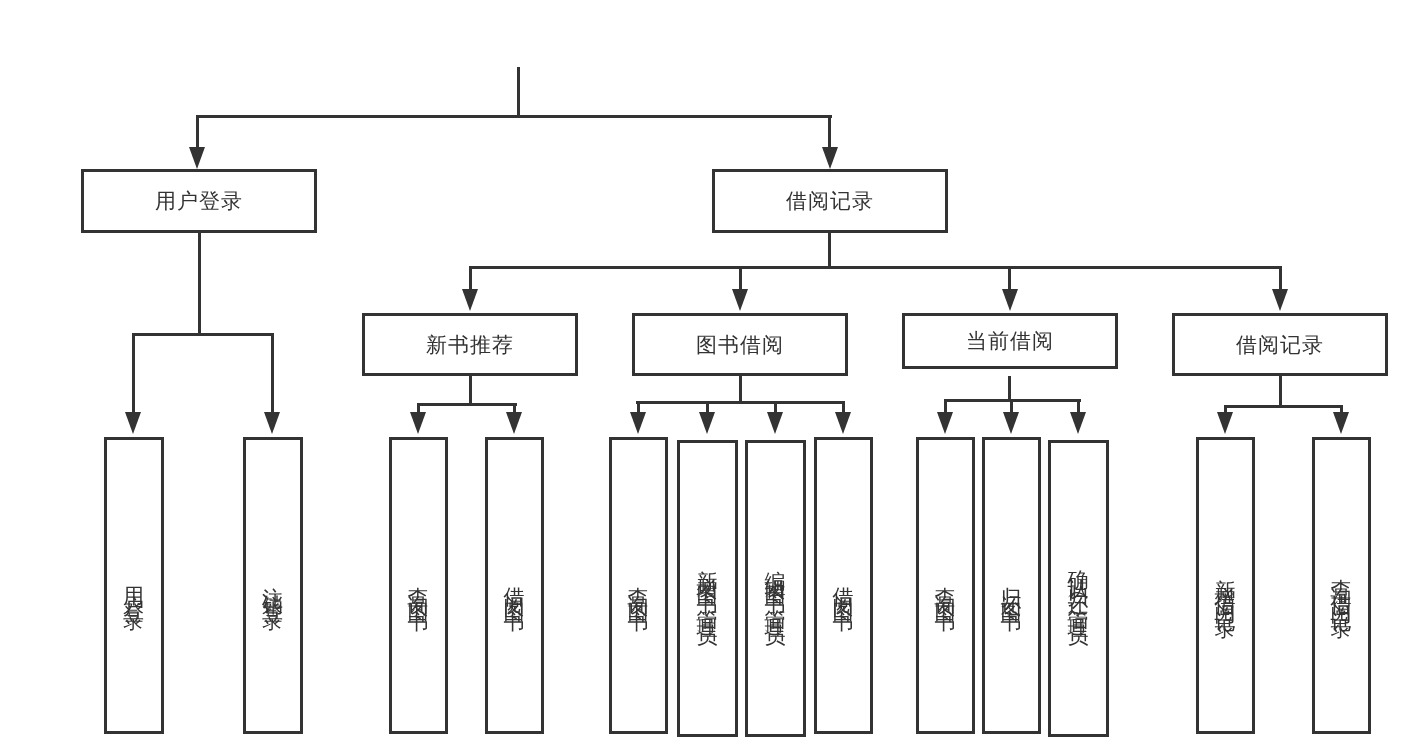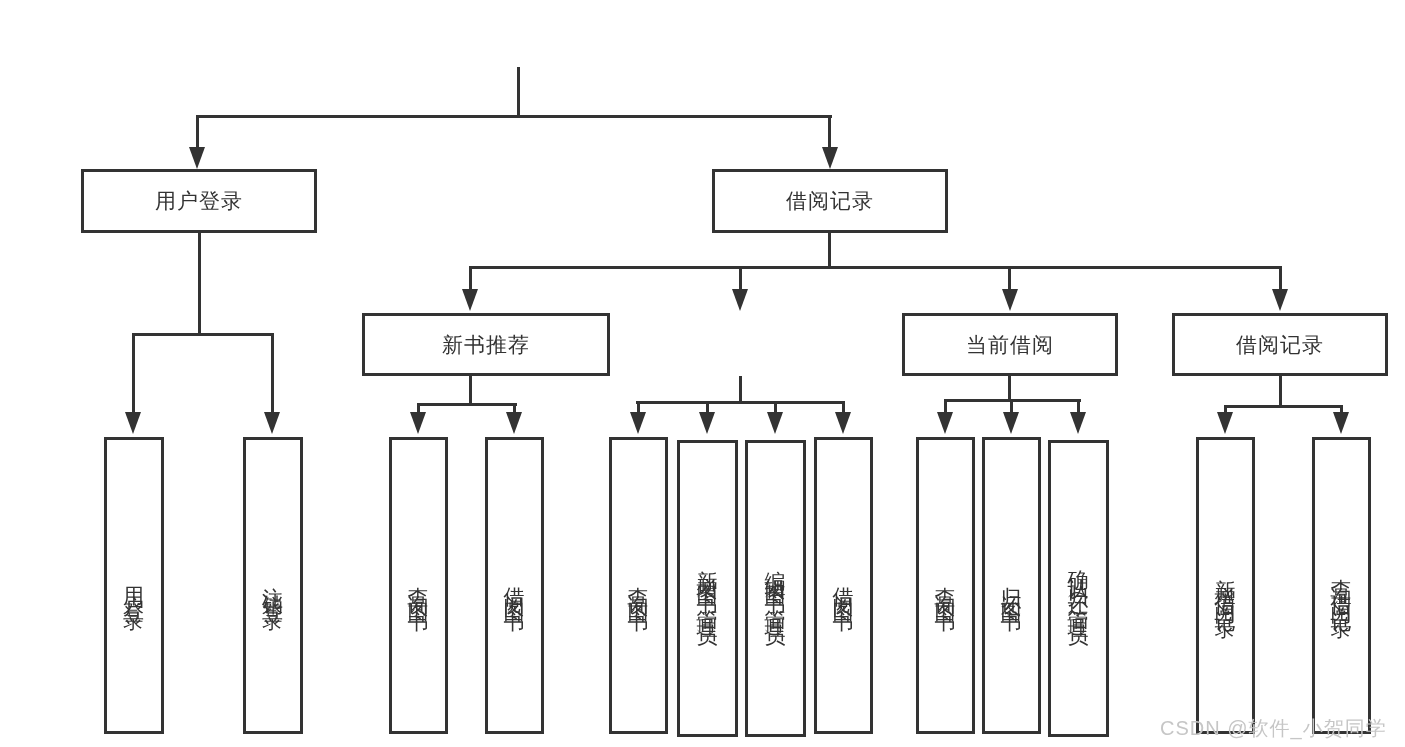--- a/index.html
+++ b/index.html
@@ -84,24 +84,27 @@
   <div class="hl" style="left:469px;top:266px;width:813px"></div>
   <div class="vl" style="left:469px;top:266px;height:28px"></div>
   <div class="ar" style="left:462px;top:289px"></div>
   <div class="vl" style="left:739px;top:266px;height:28px"></div>
   <div class="ar" style="left:732px;top:289px"></div>
   <div class="vl" style="left:1008px;top:266px;height:28px"></div>
   <div class="ar" style="left:1002px;top:289px"></div>
   <div class="vl" style="left:1279px;top:266px;height:28px"></div>
   <div class="ar" style="left:1272px;top:289px"></div>
 
-  <div class="box" style="left:362px;top:313px;width:248px;height:63px">
+  <div class="box" style="left:362px;top:313px;width:216px;height:63px">
     <span class="lbl">新书推荐</span>
   </div>
-  <div class="box" style="left:902px;top:313px;width:216px;height:63px">
+  <div class="box" style="left:632px;top:313px;width:216px;height:63px">
+    <span class="lbl">图书借阅</span>
+  </div>
+  <div class="box" style="left:902px;top:313px;width:216px;height:56px">
     <span class="lbl">当前借阅</span>
   </div>
   <div class="box" style="left:1172px;top:313px;width:216px;height:63px">
     <span class="lbl">借阅记录</span>
   </div>
 
   <div class="vl" style="left:469px;top:376px;height:30px"></div>
   <div class="hl" style="left:417px;top:403px;width:100px"></div>
   <div class="vl" style="left:417px;top:403px;height:18px"></div>
   <div class="ar" style="left:410px;top:412px"></div>
@@ -172,15 +175,14 @@
     <span class="lbl">确认归还（管理员）</span>
   </div>
 
   <div class="box v" style="left:1196px;top:437px;width:59px;height:297px">
     <span class="lbl">新增借阅记录</span>
   </div>
   <div class="box v" style="left:1312px;top:437px;width:59px;height:297px">
     <span class="lbl">查询借阅记录</span>
   </div>
 
-  <div class="wm">CSDN @软件_小贺同学</div>
 
 </div>
 
 </body></html>

